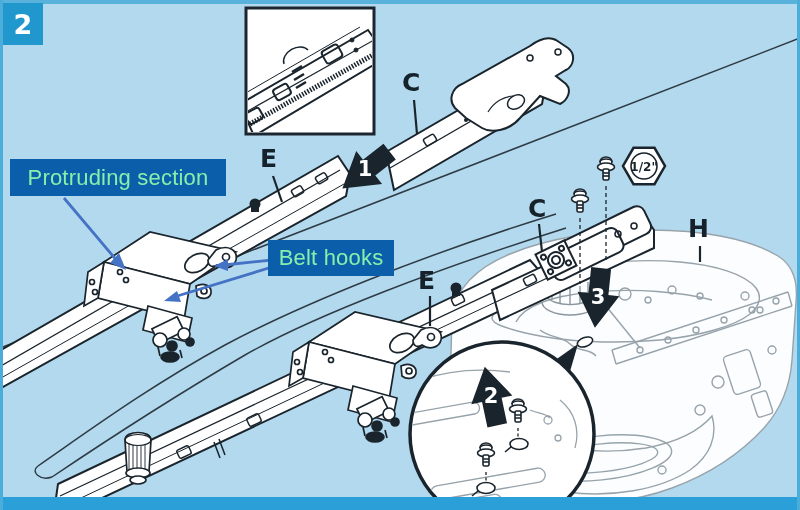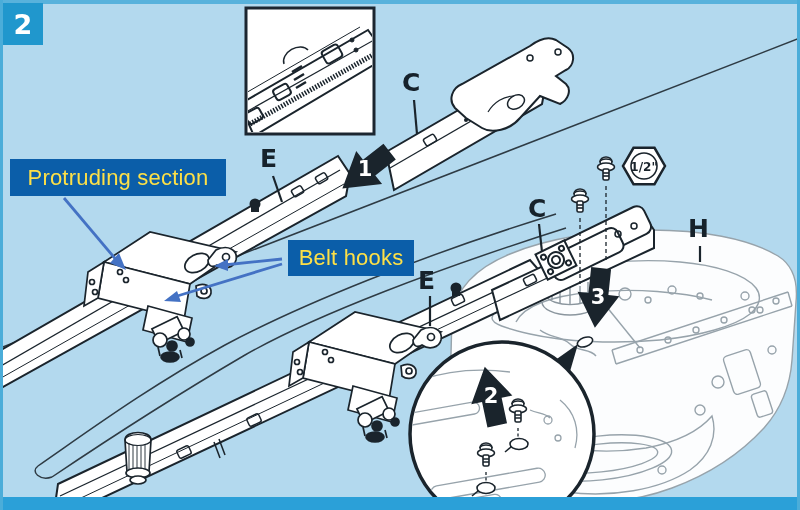--- a/index.html
+++ b/index.html
@@ -3,24 +3,24 @@
 <meta charset="utf-8">
 <style>
   html,body{margin:0;padding:0;background:#e8eef2;}
   .stage{position:relative;width:800px;height:510px;background:#b3d9ee;overflow:hidden;
          font-family:"Liberation Sans", sans-serif;}
   .stage svg{position:absolute;left:0;top:0;z-index:1;}
   .txt{position:absolute;z-index:5;}
   .badge{left:3px;top:3px;width:40px;height:42px;background:#2097cd;color:#fff;
          font-family:"DejaVu Sans", sans-serif;font-weight:bold;font-size:27px;
          display:flex;align-items:center;justify-content:center;z-index:8;}
-  .callout{background:#0b5ea9;color:#fde047;font-size:22px;display:flex;align-items:center;
+  .callout{background:#0b5ea9;color:#86efac;font-size:22px;display:flex;align-items:center;
            justify-content:center;letter-spacing:0.2px;}
   .callout.protrude{left:10px;top:159px;width:216px;height:37px;}
-  .callout.hooks{left:288px;top:240px;width:126px;height:36px;}
+  .callout.hooks{left:268px;top:240px;width:126px;height:36px;}
   .part-letter{font-family:"DejaVu Sans", sans-serif;font-weight:800;font-size:25px;
                color:#16222b;line-height:1;}
   .arrow-num{font-family:"DejaVu Sans", sans-serif;font-weight:bold;font-size:21px;
              color:#ffffff;line-height:1;text-align:center;width:18px;}
   .nut-label{left:622px;top:160px;width:44px;text-align:center;
              font-family:"DejaVu Sans", sans-serif;font-weight:bold;font-size:12px;color:#1a242c;}
   .frame{position:absolute;z-index:7;background:#3fa7d9;}
   .frame.t{left:0;top:0;width:800px;height:4px;background:#58b2dc;}
   .frame.b{left:0;top:497px;width:800px;height:13px;background:#2ba0d8;}
   .frame.l{left:0;top:0;width:3px;height:510px;background:#4badd9;}

